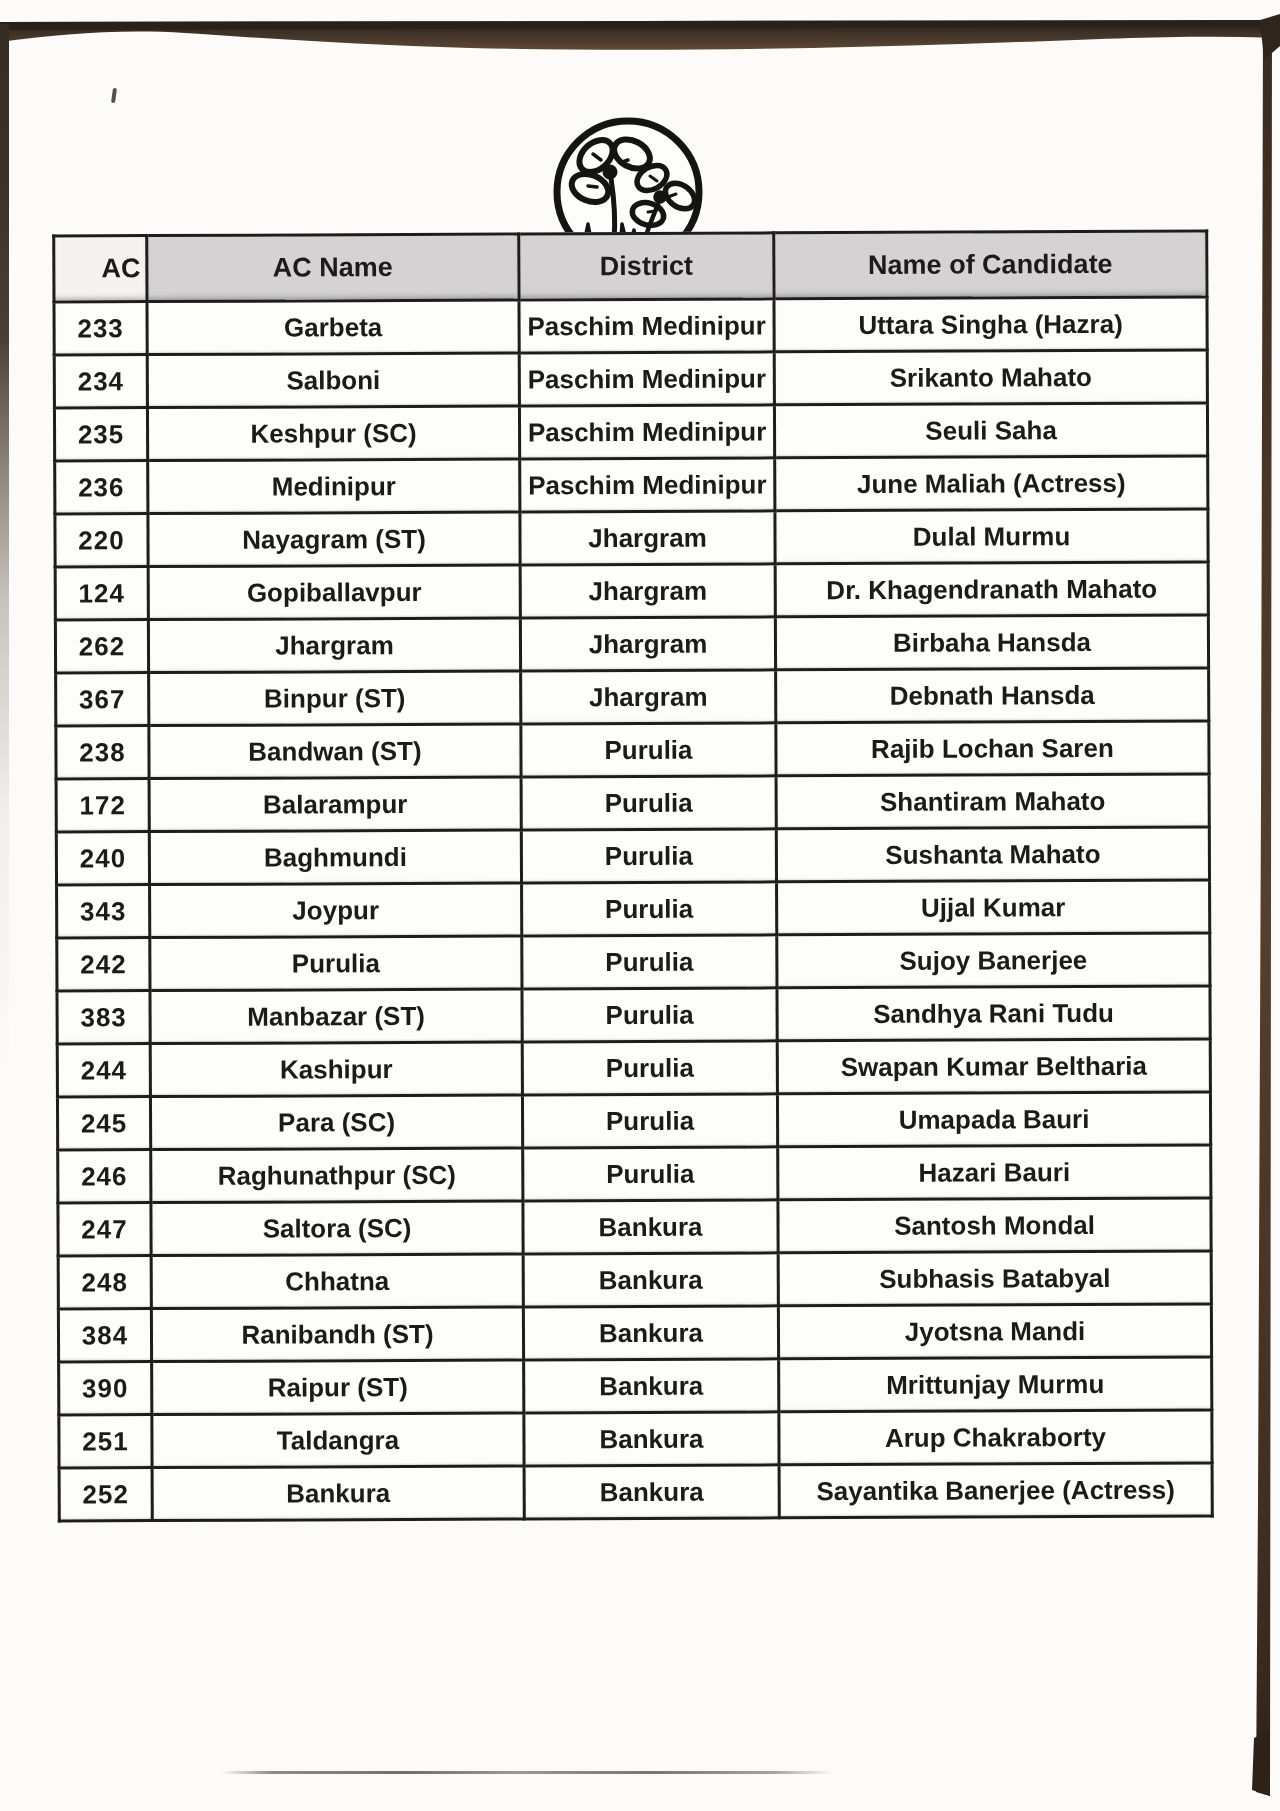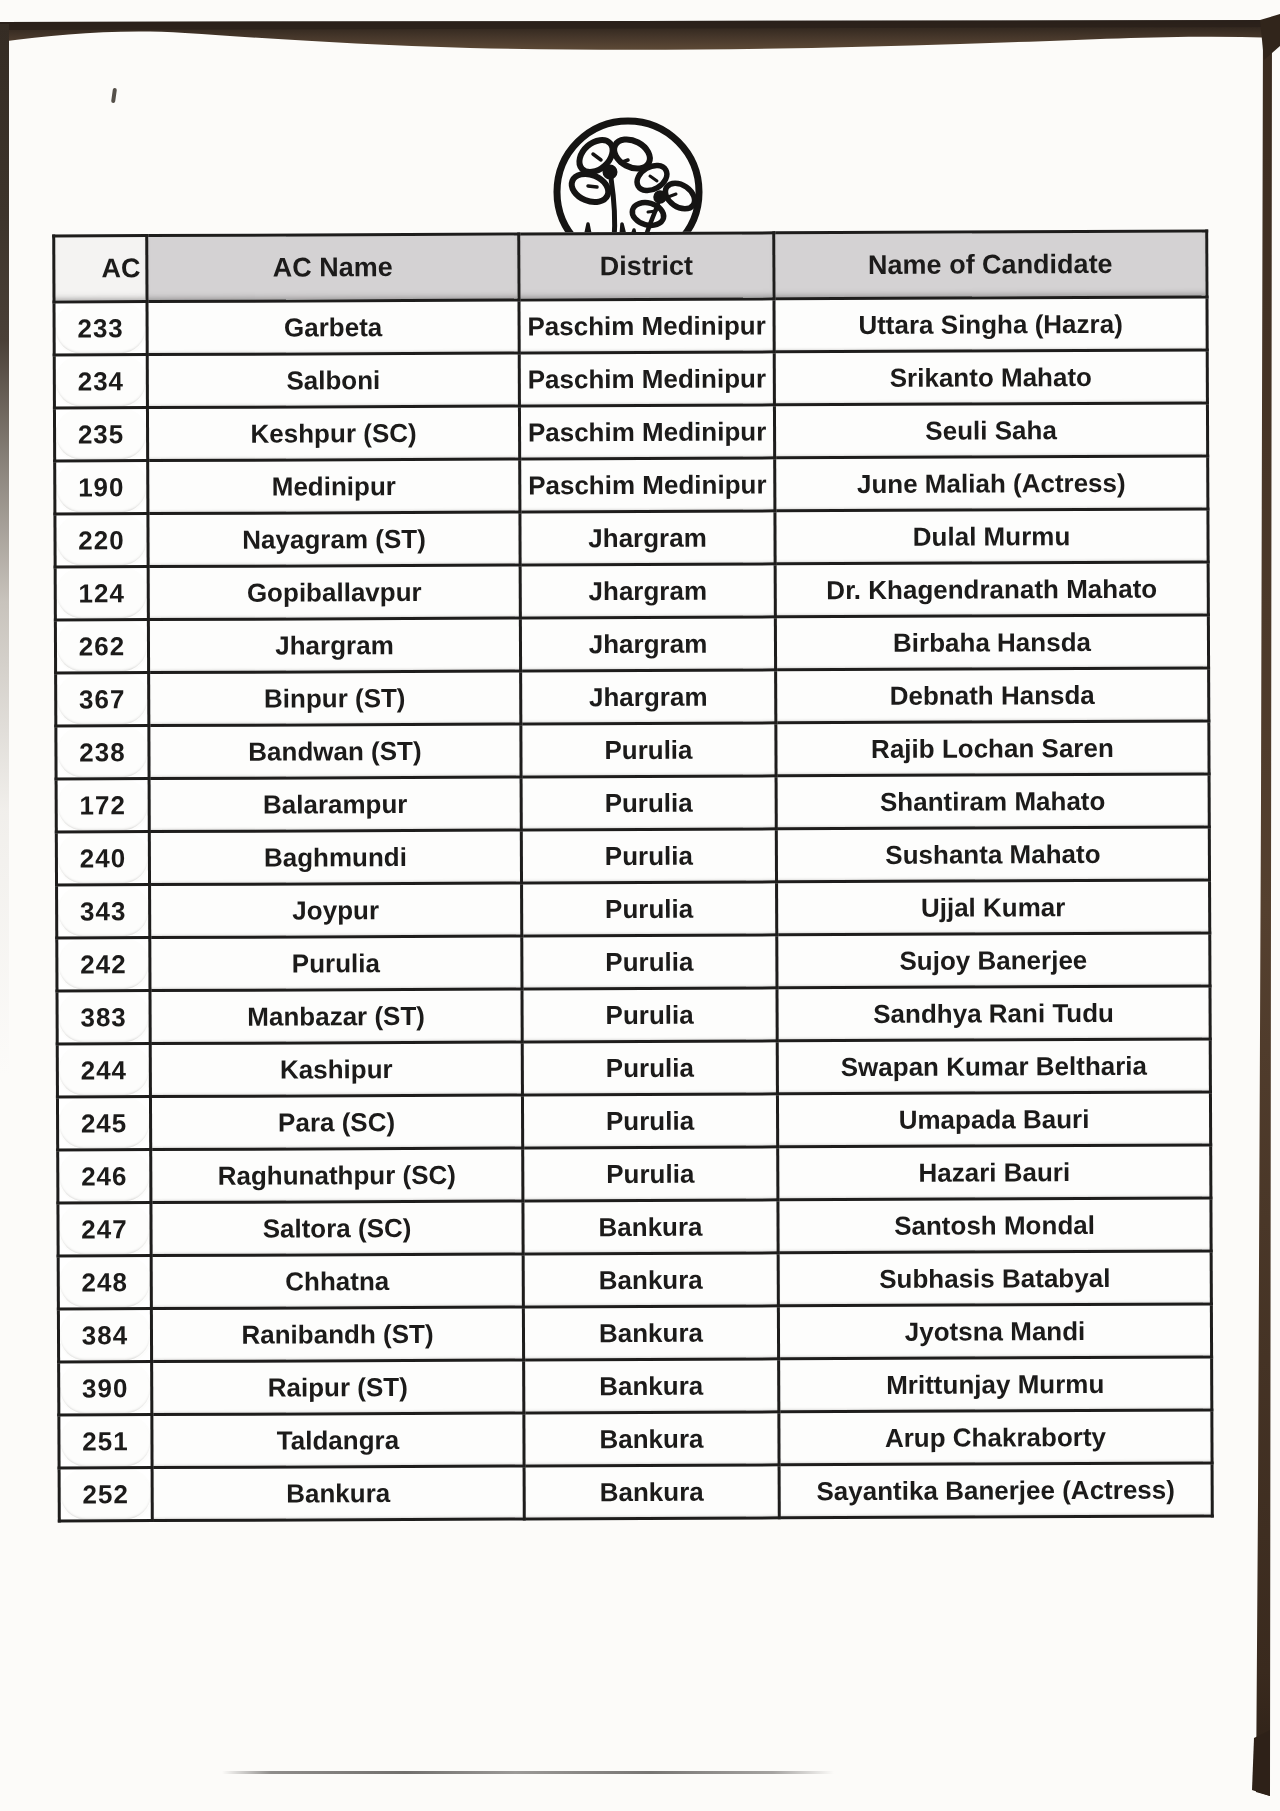--- a/index.html
+++ b/index.html
@@ -55,21 +55,21 @@
     background:#d4d2d3;
     box-shadow:inset 0 -6px 6px -5px rgba(80,78,79,0.55);
   }
   table.candidates th.first{background:#f4f3f2;padding-left:46px;}
   table.candidates tbody tr{height:53px;}
   table.candidates td{
     font-size:26px;font-weight:bold;
     background:#fdfdfc;
     box-shadow:inset 0 -2px 3px -2px rgba(90,88,86,0.4);
   }
-  table.candidates td:first-child{font-weight:bold;letter-spacing:1px;border-radius:26px;}
+  table.candidates td:first-child{font-weight:bold;letter-spacing:1px;}
 </style>
 </head>
 <body>
 
 <div class="page">
 
   <svg class="top-edge" viewBox="0 0 1280 64" preserveAspectRatio="none">
     <defs>
       <linearGradient id="barg" x1="0" y1="0" x2="0" y2="1">
         <stop offset="0" stop-color="#241d17"></stop>
@@ -161,21 +161,21 @@
             <td>Paschim Medinipur</td>
             <td>Srikanto Mahato</td>
           </tr>
           <tr>
             <td>235</td>
             <td>Keshpur (SC)</td>
             <td>Paschim Medinipur</td>
             <td>Seuli Saha</td>
           </tr>
           <tr>
-            <td>190</td>
+            <td>236</td>
             <td>Medinipur</td>
             <td>Paschim Medinipur</td>
             <td>June Maliah (Actress)</td>
           </tr>
           <tr>
             <td>220</td>
             <td>Nayagram (ST)</td>
             <td>Jhargram</td>
             <td>Dulal Murmu</td>
           </tr>

